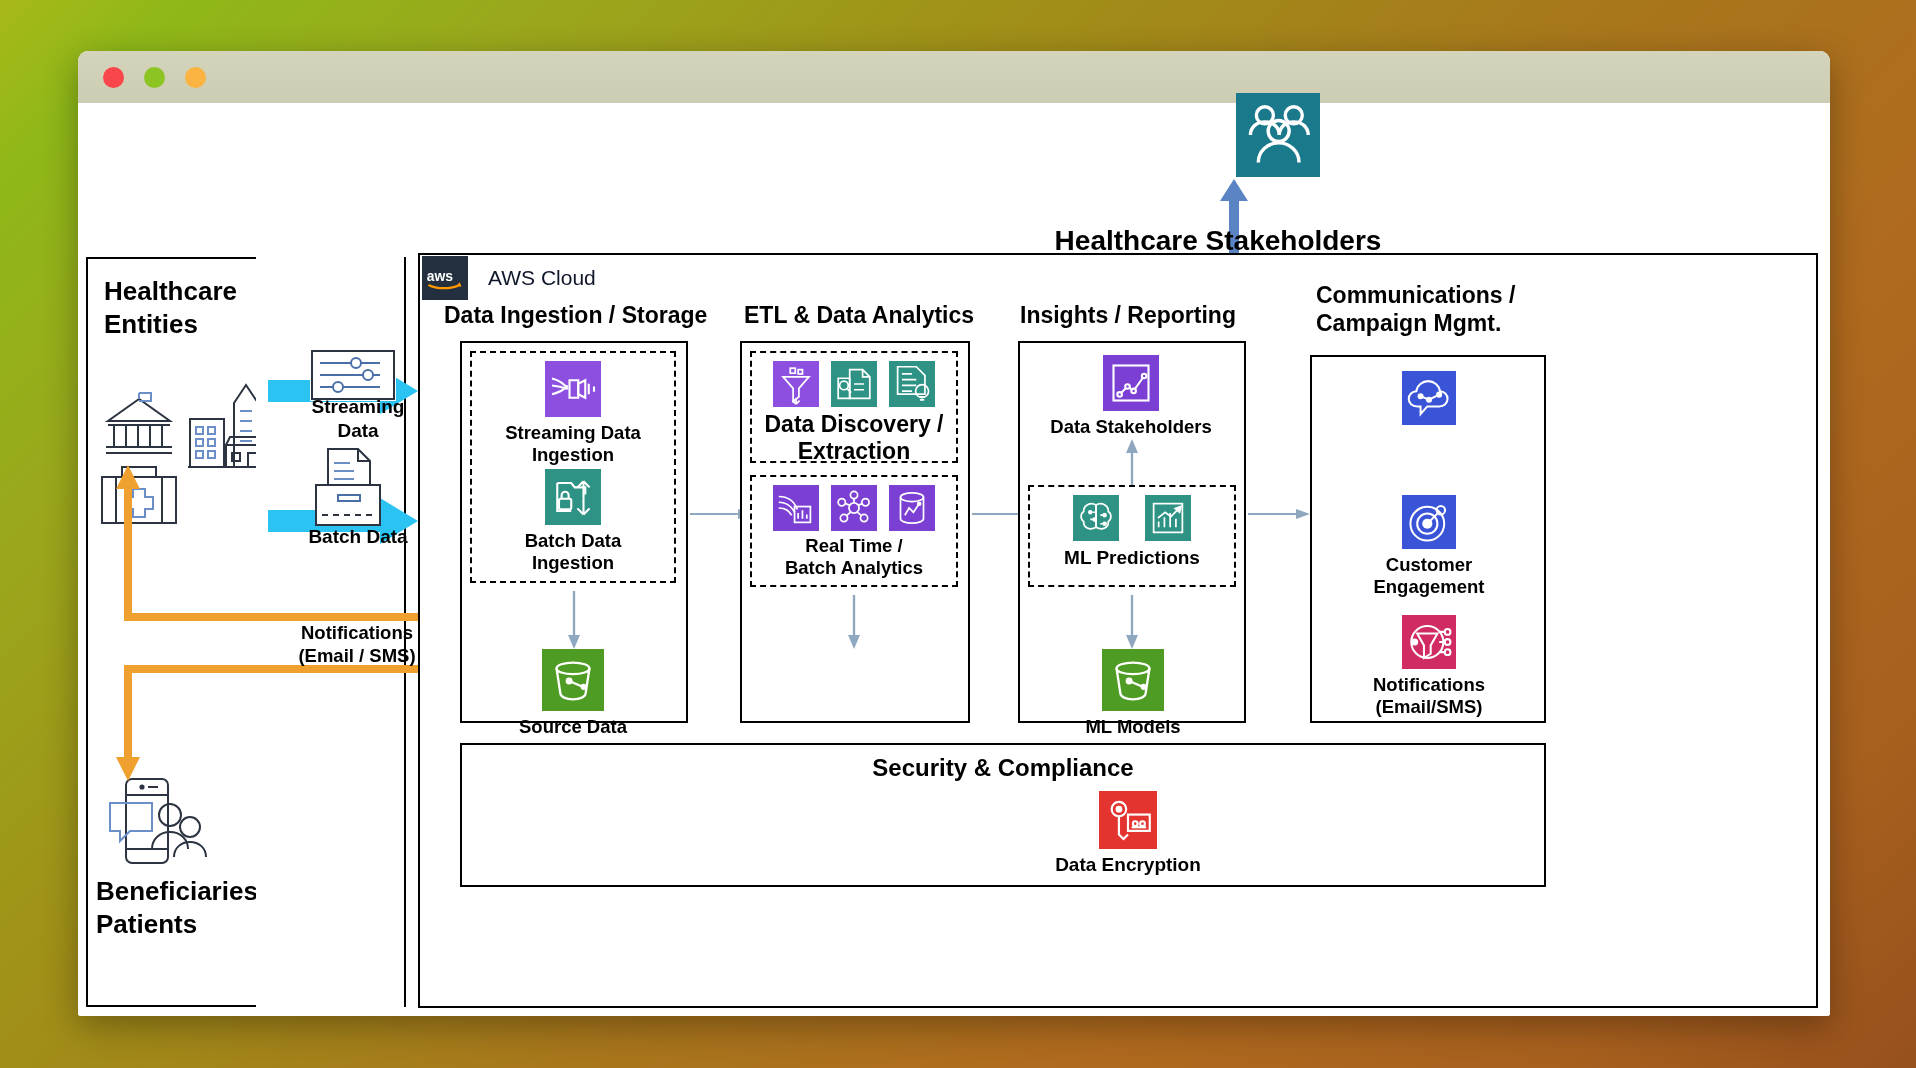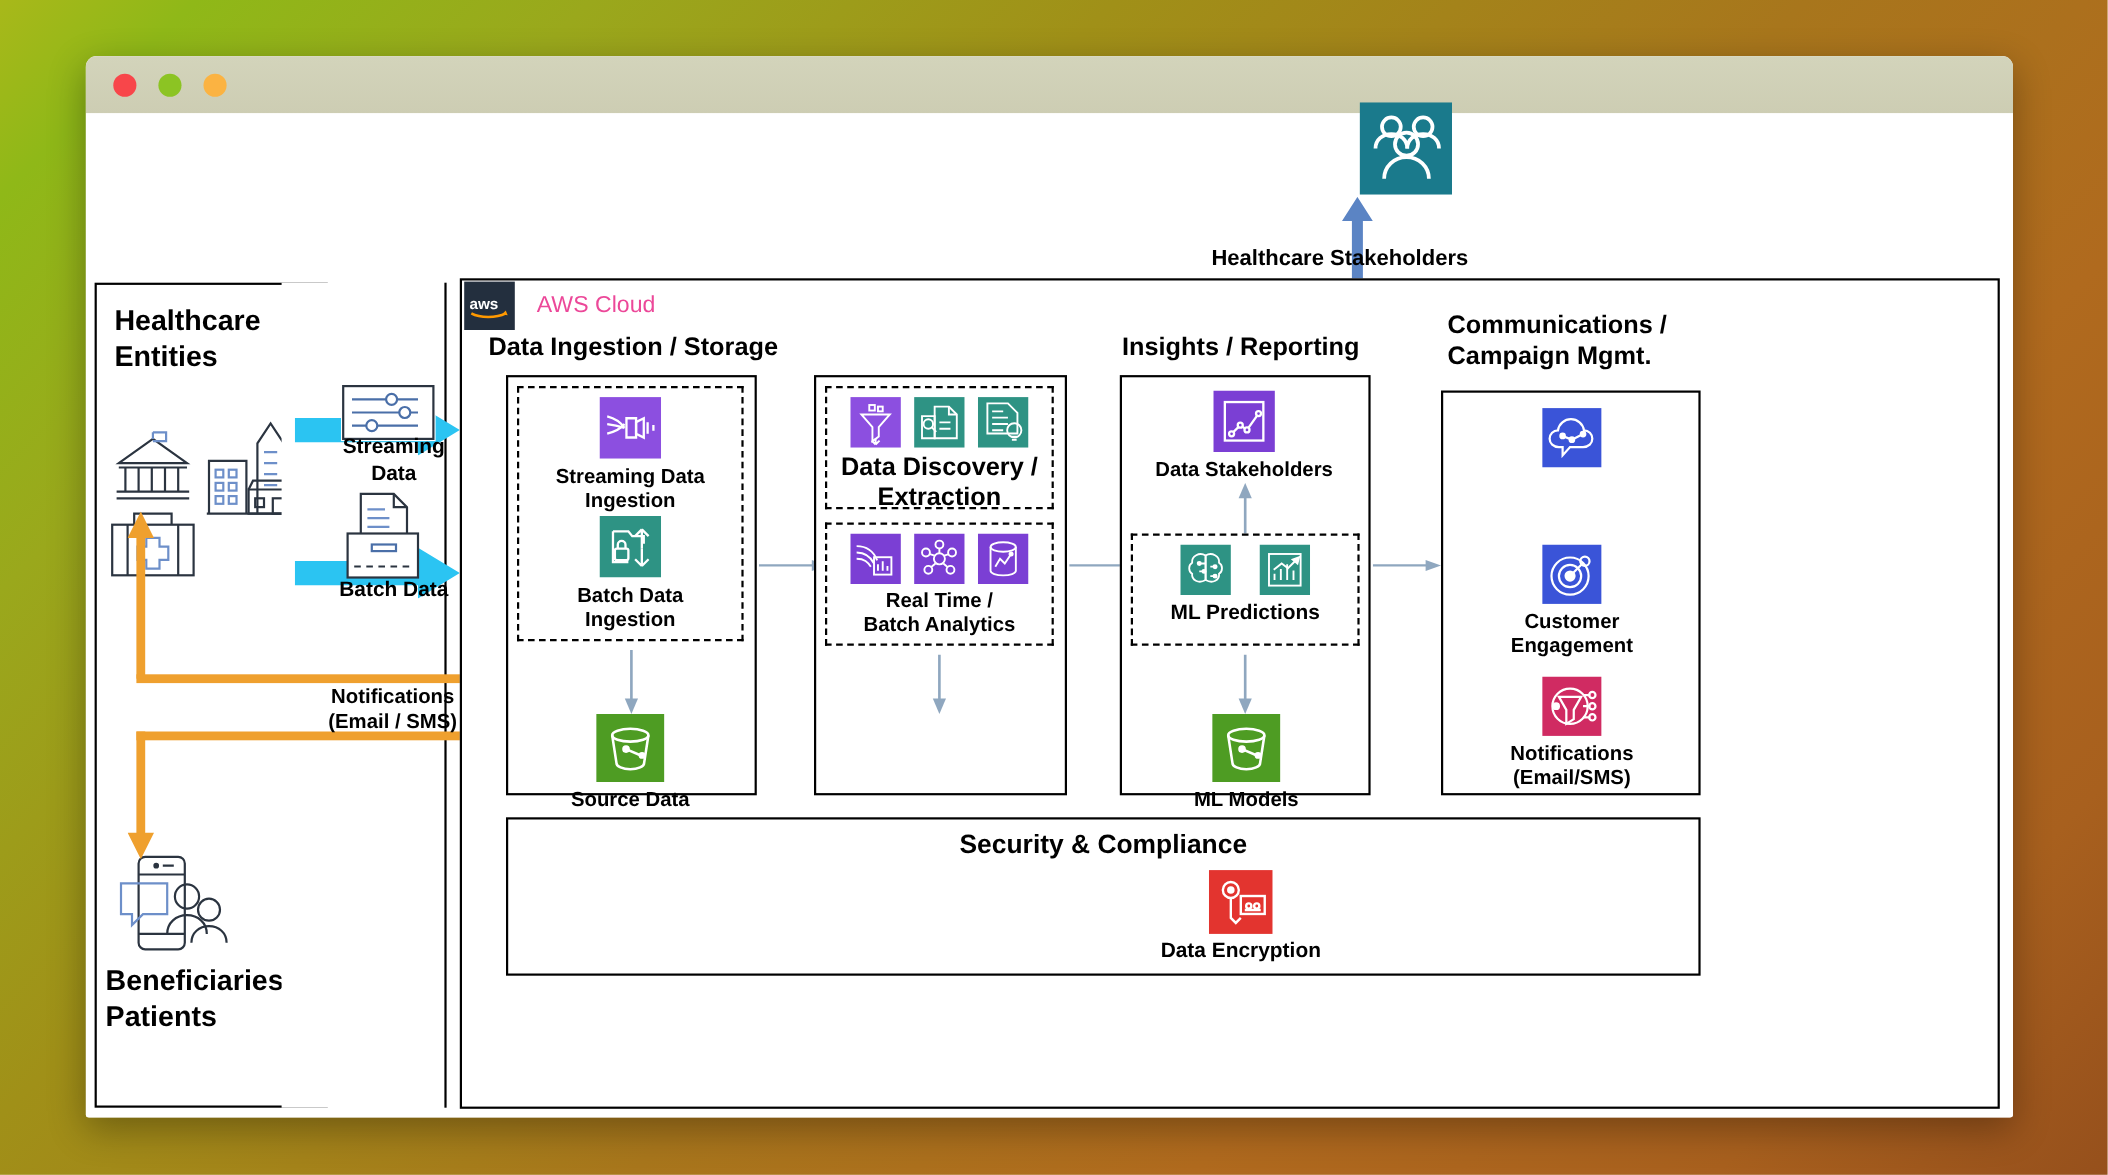--- a/index.html
+++ b/index.html
@@ -36,21 +36,21 @@
   .node .cap { font-weight:bold; font-size:18.5px; color:#000; line-height:1.2; margin-top:5px; white-space:pre-line;}
   .icon { width:56px; height:56px; display:inline-block; vertical-align:middle; }
   .icon svg { display:block; width:100%; height:100%; }
   .iconrow { display:flex; gap:12px; justify-content:center; }
   .bigarrow { position:absolute; }
   .orange { position:absolute; background:#efa02e; }
   .lbl { position:absolute; font-weight:bold; font-size:18px; color:#000; line-height:1.25; white-space:pre-line; }
 
   .awsbadge { position:absolute; display:flex; align-items:center; gap:9px; }
   .awsbadge .sq { width:46px; height:44px; background:#232f3e; display:flex; align-items:center; justify-content:center;}
-  .awsbadge .txt { font-size:21px; color:#ec4899;text-align:right; }
+  .awsbadge .txt { font-size:21px; color:#0f172a;text-align:right; }
 </style>
 </head>
 <body>
 
 <div id="window">
 
   <div id="titlebar">
     <span class="dot red"></span>
     <span class="dot green"></span>
     <span class="dot amber"></span>
@@ -72,21 +72,21 @@
           </g>
           </svg>
       </span>
     </div>
 
     <div class="bigarrow" style="left:1139px;top:76px;">
       <svg width="34" height="90" viewBox="0 0 34 90">
           <polygon points="17,0 31,22 22,22 22,90 12,90 12,22 3,22" fill="#5B84C4"></polygon>
         </svg>
     </div>
-    <div class="lbl" style="left:950px;top:120px;width:380px;text-align:center;font-size:20px;">Healthcare  Stakeholders</div>
+    <div class="lbl" style="left:950px;top:120px;width:380px;text-align:center;font-size:28px;">Healthcare  Stakeholders</div>
 
     <div class="solidbox" style="left:8px;top:154px;width:212px;height:750px;"></div>
     <div class="panel-title" style="left:26px;top:172px;width:180px;white-space:pre-line;">Healthcare
 Entities</div>
 
     <span class="icon" style="position:absolute;left:24px;top:288px;width:74px;height:66px;">
       <svg viewBox="0 0 74 66" fill="none" stroke="#2b3440" stroke-width="2">
         <path d="M6 34h62M12 34v22M24 34v22M36 34v22M48 34v22M60 34v22M4 56h66M4 62h66"></path>
         <path d="M37 8 6 30h62z"></path>
           <path d="M37 8V2M37 2h12v8H37" stroke="#6d8fc9"></path>
@@ -261,20 +261,21 @@
       <div class="cap">Source Data</div>
     </div>
 
     <div class="bigarrow" style="left:612px;top:404px;">
       <svg width="62" height="14" viewBox="0 0 62 14">
           <path d="M0 7h50" stroke="#8fa7bf" stroke-width="2.2"></path>
           <polygon points="62,7 48,2 48,12" fill="#8fa7bf"></polygon>
         </svg>
     </div>
 
+    <div class="coltitle" style="left:666px;top:198px;width:330px;">ETL &amp; Data Analytics</div>
     <div class="solidbox" style="left:662px;top:238px;width:230px;height:382px;"></div>
 
     <div class="dashbox" style="left:672px;top:248px;width:208px;height:112px;">
       <div class="iconrow" style="padding-top:8px;">
         <span class="icon" style="width:46px;height:46px;">
           <svg viewBox="0 0 64 64">
               <rect width="64" height="64" fill="#8C4FE0"></rect>
             <g fill="none" stroke="#fff" stroke-width="2.4">
               <rect x="24" y="10" width="7" height="7"></rect>
                 <rect x="35" y="12" width="6" height="6"></rect>

